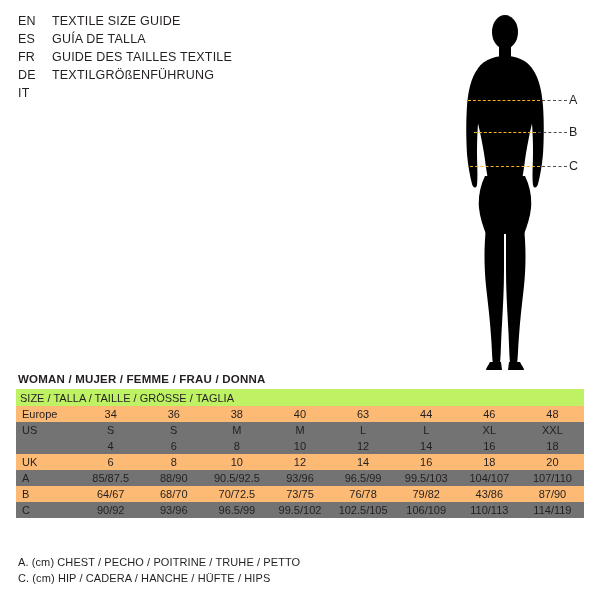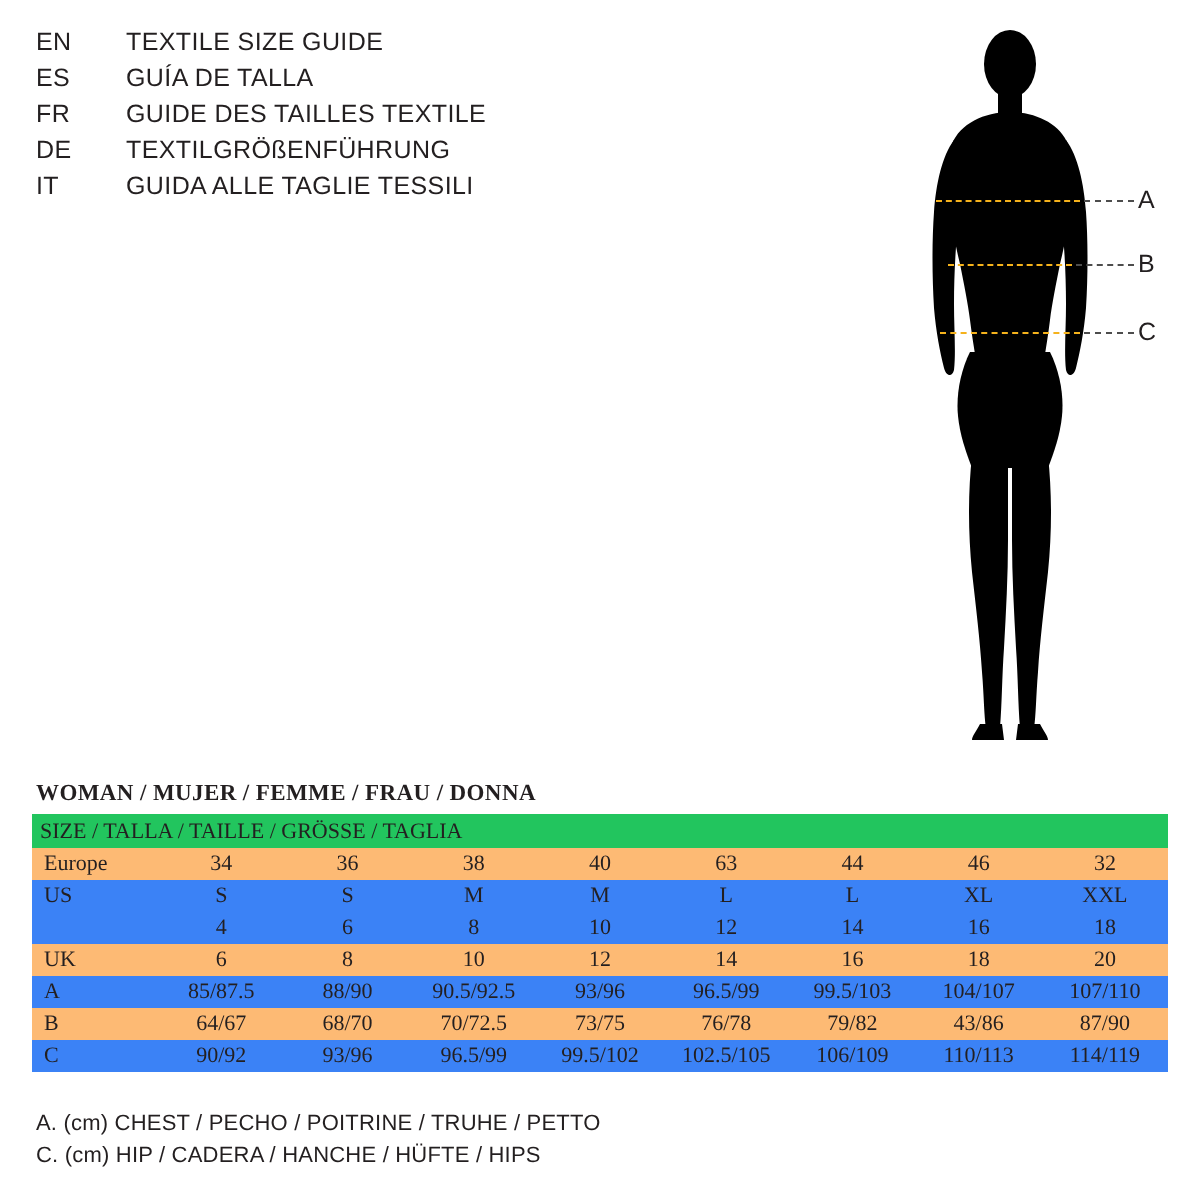--- a/index.html
+++ b/index.html
@@ -22,21 +22,20 @@
     left: 18px;
     top: 14px;
     width: 300px;
   }
   .lang-row {
     display: flex;
     align-items: baseline;
     height: 18px;
     font-size: 12.5px;
     letter-spacing: 0.2px;
-    gap: 11px;
   }
   .lang-code {
     width: 34px;
     flex: 0 0 34px;
     font-size: 12.5px;
   }
   .lang-title {
     font-size: 12.5px;
     white-space: nowrap;
   }
@@ -63,23 +62,22 @@
     position: absolute;
     font-size: 12.5px;
     color: #231f20;
     font-weight: 400;
   }
 
   
   .table-section {
     position: absolute;
     left: 16px;
-    top: 391px;
+    top: 373px;
     width: 568px;
-    font-family: Liberation Serif, serif;
   }
   .woman-title {
     font-size: 11.5px;
     font-weight: bold;
     letter-spacing: 0.2px;
     margin: 0 0 4px 2px;
     color: #231f20;
   }
   table.size-table {
     border-collapse: collapse;
@@ -93,27 +91,27 @@
     text-align: center;
     color: #231f20;
     line-height: 16px;
   }
   table.size-table td.lbl {
     text-align: left;
     padding-left: 6px;
     width: 86px;
   }
   tr.head-row td {
-    background: #22c55e;
+    background: #bef264;
     text-align: left;
     font-size: 11px;
     font-weight: normal;
     height: 17px;
   }
-  tr.shade td { background: #3b82f6; }
+  tr.shade td { background: #737373; }
   tr.plain td { background: #fdba74; }
 
   
   .legend {
     position: absolute;
     left: 18px;
     top: 554px;
     width: 560px;
   }
   .legend-row {
@@ -138,21 +136,20 @@
   <div class="lang-row">
     <span class="lang-code">FR</span>
     <span class="lang-title">GUIDE DES TAILLES TEXTILE</span>
   </div>
   <div class="lang-row">
     <span class="lang-code">DE</span>
     <span class="lang-title">TEXTILGRÖßENFÜHRUNG</span>
   </div>
   <div class="lang-row">
     <span class="lang-code">IT</span>
-    <span class="lang-title">GUIDA ALLE TAGLIE TESSILI</span>
   </div>
 </div>
 
 <div class="figure-wrap">
   <svg class="figure-svg" width="170" height="370" viewBox="0 0 170 370">
     <g fill="#000000">
 
       <ellipse cx="75" cy="24" rx="13" ry="17"></ellipse>
 
       <path d="M69 38 h12 v12 h-12 z"></path>
@@ -238,21 +235,21 @@
       </tr>
       <tr class="plain">
         <td class="lbl">Europe</td>
         <td>34</td>
         <td>36</td>
         <td>38</td>
         <td>40</td>
         <td>63</td>
         <td>44</td>
         <td>46</td>
-        <td>32</td>
+        <td>48</td>
       </tr>
       <tr class="shade">
         <td class="lbl">US</td>
         <td>S</td>
         <td>S</td>
         <td>M</td>
         <td>M</td>
         <td>L</td>
         <td>L</td>
         <td>XL</td>

